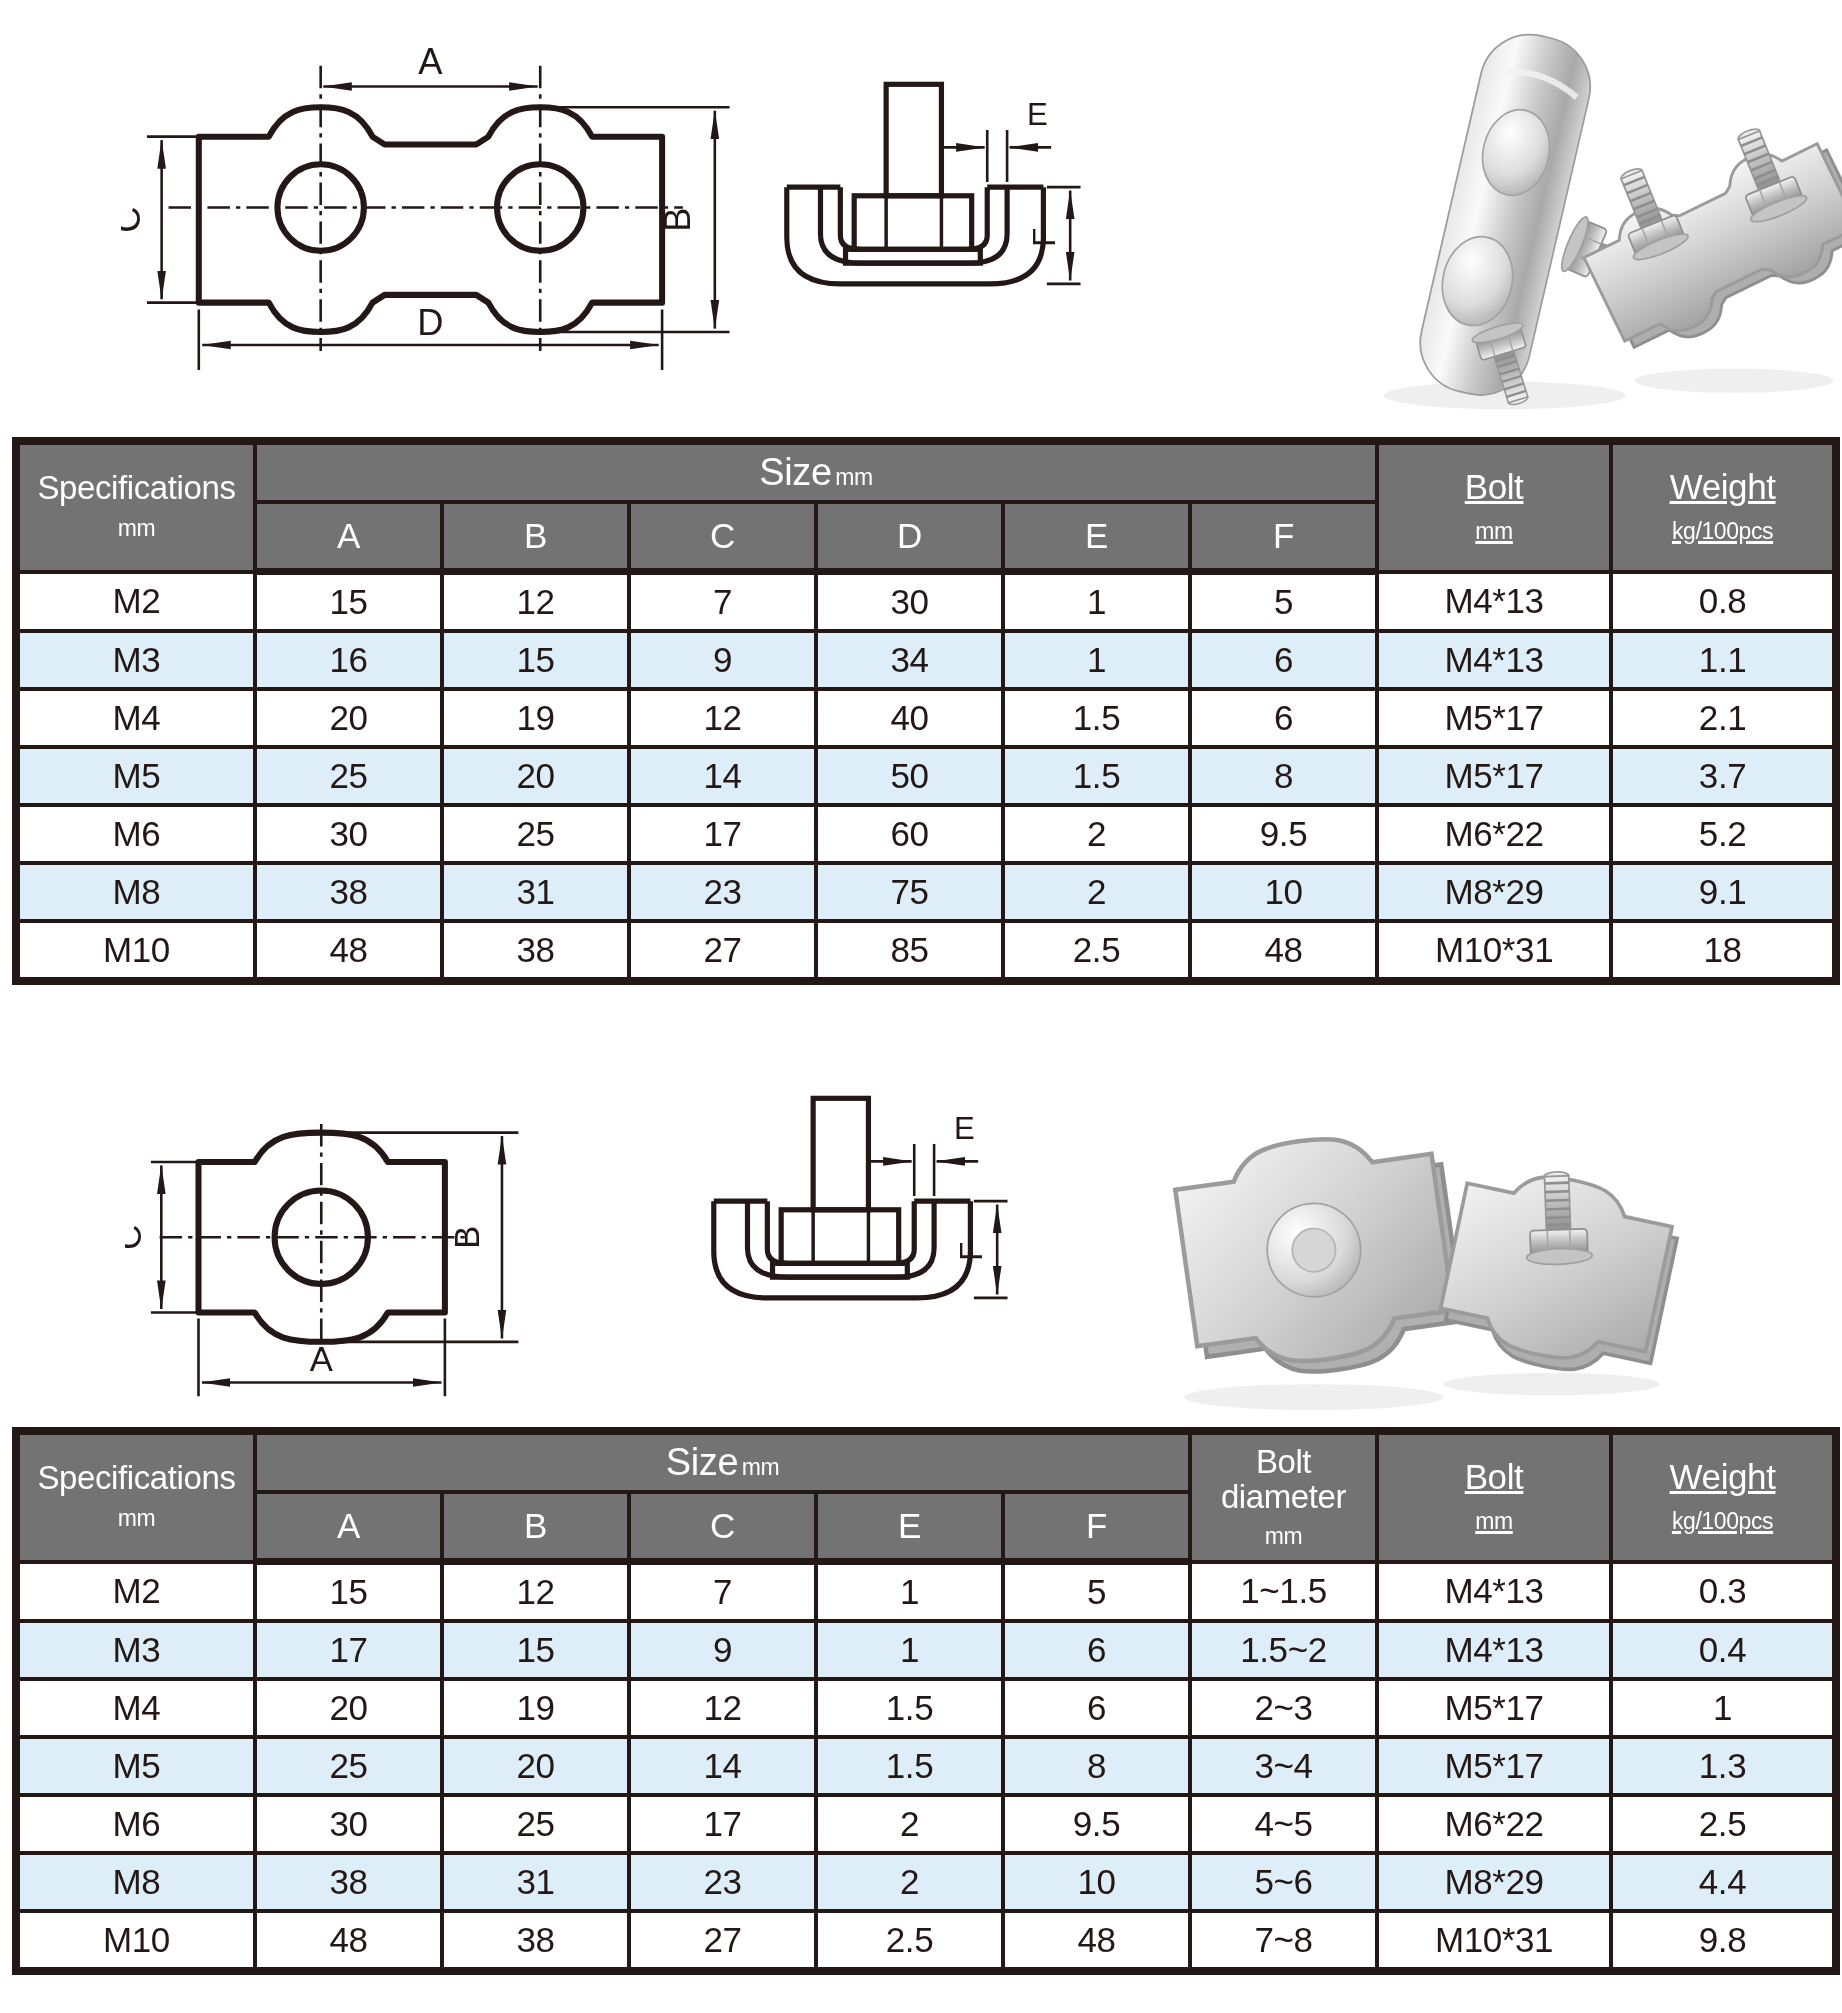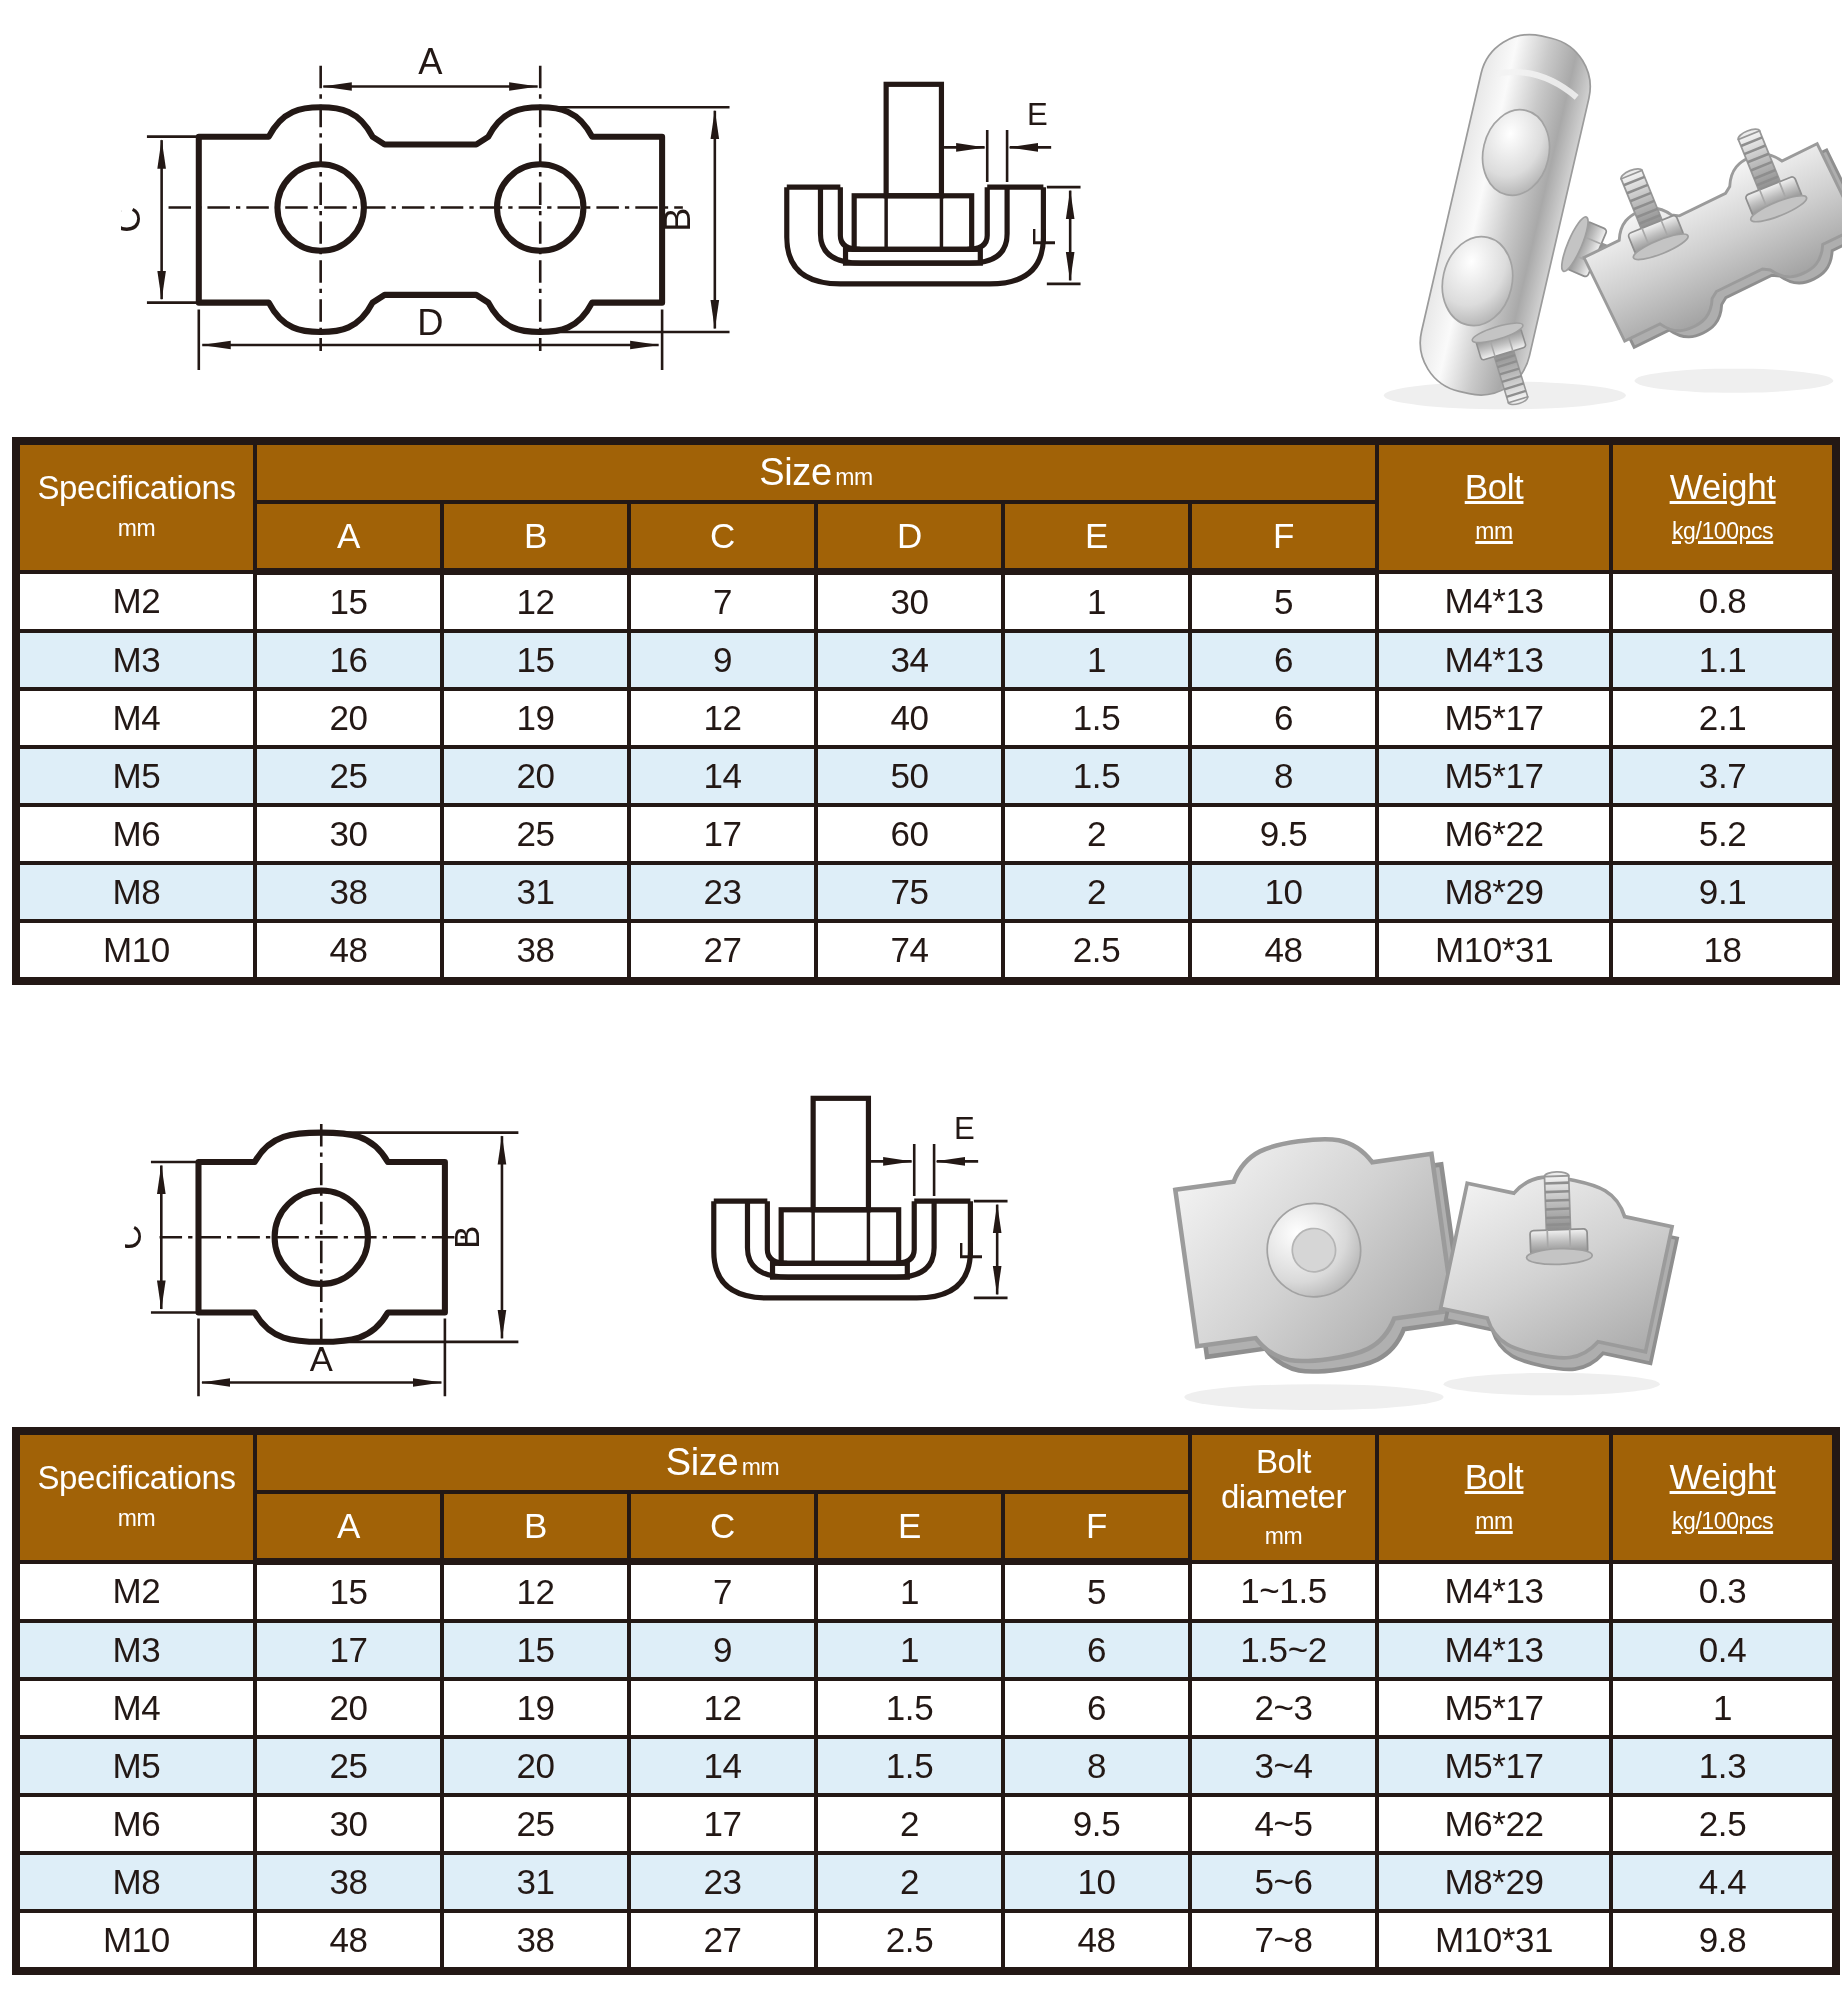--- a/index.html
+++ b/index.html
@@ -5,21 +5,21 @@
 <style>
   html,body{margin:0;padding:0;background:#ffffff;}
   #page{position:relative;width:1843px;height:2013px;background:#ffffff;overflow:hidden;
         font-family:"Liberation Sans","DejaVu Sans",sans-serif;color:#231815;}
   .abs{position:absolute;}
   
   table.spec{border-collapse:collapse;table-layout:fixed;width:1818px;
              border:8.6px solid #231815;background:#ffffff;}
   table.spec th,table.spec td{border:4.3px solid #231815;text-align:center;vertical-align:middle;
              padding:0;letter-spacing:-0.4px;}
-  table.spec thead th{background:#a16207;color:#ffffff;font-weight:400;}
+  table.spec thead th{background:#737373;color:#ffffff;font-weight:400;}
   table.spec .hr1 th{height:55px;}
   table.spec .hr2 th{height:64px;font-size:35px;border-bottom-width:7.8px;}
   table.spec tbody td{height:54px;font-size:35px;background:#ffffff;}
   table.spec tbody tr:nth-of-type(even) td{background:#DEEEF8;}
   th.th-spec{font-size:33px;line-height:1.12;}
   th.th-size .h-main{font-size:38px;text-align:center;}
   th.th-two{font-size:35px;line-height:1.15;text-decoration:underline;}
   th.th-rope{font-size:33px;line-height:1.08;}
   .unit{font-size:23px;}
   col.c-spec{width:239px;} col.c-size{width:187px;} col.c-bolt{width:234px;} col.c-wt{width:225px;}
@@ -273,21 +273,21 @@
           <td>10</td>
           <td>M8*29</td>
           <td>9.1</td>
         </tr>
 
         <tr>
           <td>M10</td>
           <td>48</td>
           <td>38</td>
           <td>27</td>
-          <td>74</td>
+          <td>85</td>
           <td>2.5</td>
           <td>48</td>
           <td>M10*31</td>
           <td>18</td>
         </tr>
 
     </tbody>
   </table>
 
   <svg class="abs" style="left:125px;top:1098px;" width="415" height="307" viewBox="0 0 480 355">

